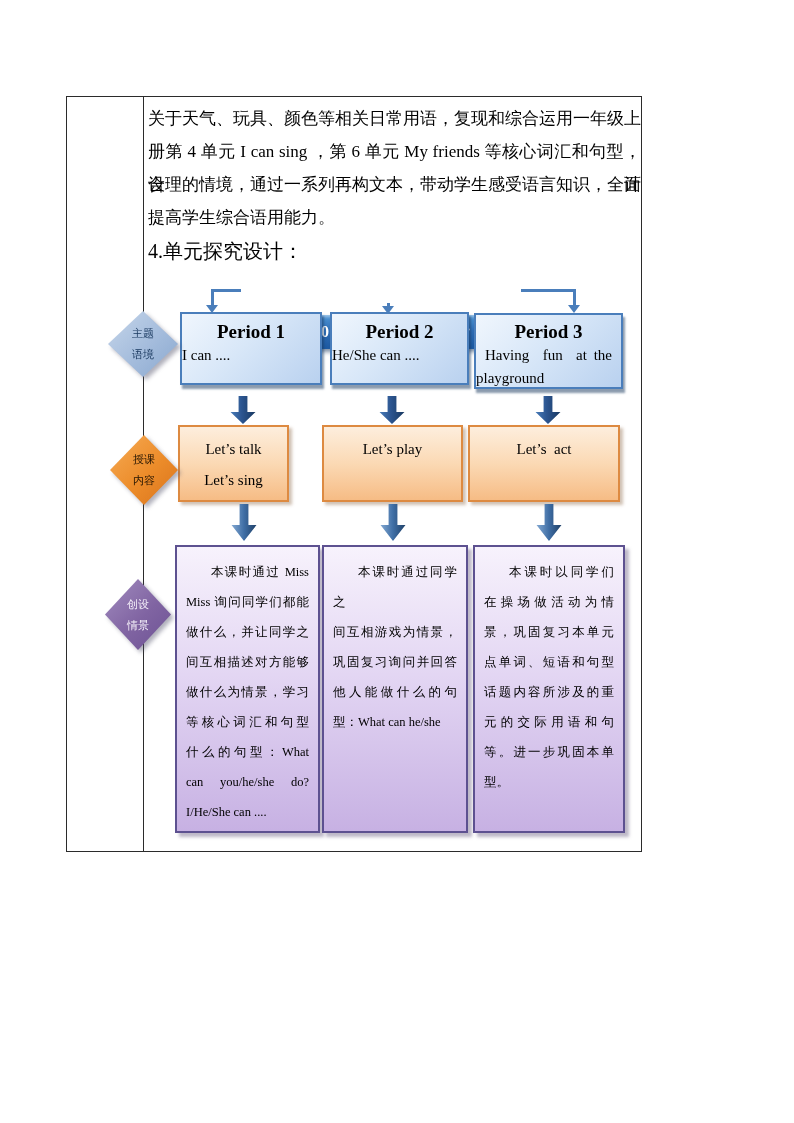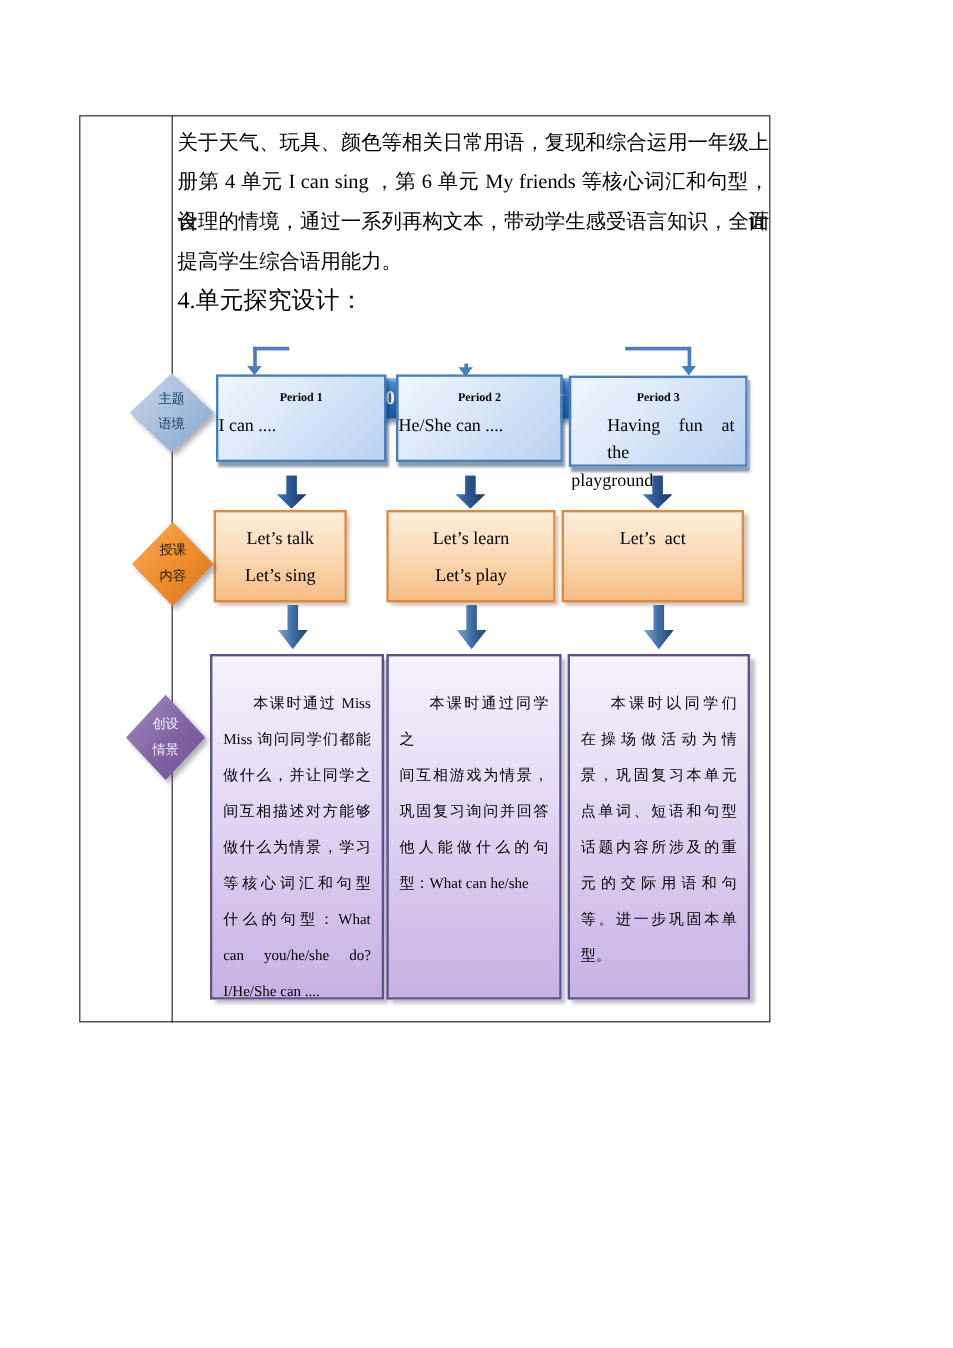--- a/index.html
+++ b/index.html
@@ -44,37 +44,37 @@
     border-top:8px solid #4a7ebb;
   }
   
   .shape{position:absolute;box-sizing:border-box;}
   .pbox{
     border:2px solid #4a7ebb;
     background:linear-gradient(135deg,#f0f6fd 0%,#d8e7f8 45%,#b9d1ef 100%);
     box-shadow:2px 4px 2px rgba(23,55,94,.5);
     padding-top:5px;
   }
-  .pbox .ptitle{text-align:center;font-weight:bold;font-size:10px;line-height:25px;}
+  .pbox .ptitle{text-align:center;font-weight:bold;font-size:19px;line-height:25px;}
   .pbox .plines .line{text-align:left;font-size:15px;line-height:23px;white-space:pre-wrap;}
   .pbox .plines .line:not(:only-child):not(:last-child){
-    text-align:justify;text-align-last:justify;padding:0 9px;margin-left:21px;
+    text-align:justify;text-align-last:justify;padding:0 9px;
   }
   .obox{
     border:2px solid #dd8a41;
     background:linear-gradient(180deg,#fdeedd 0%,#fbd9b4 50%,#f6bc85 100%);
     box-shadow:3px 3px 3px rgba(150,118,88,.45);
     padding-top:7px;
   }
   .obox .line{text-align:center;font-size:15px;line-height:31px;white-space:pre-wrap;}
   .sbox{
     border:2px solid #5d5190;
     background:linear-gradient(180deg,#f7f2fc 0%,#e3d6f3 45%,#c7b1e3 100%);
     box-shadow:4px 4px 3px rgba(125,115,145,.5);
-    padding:24px 9px;
+    padding:10px 9px;
   }
   .sbox .line{
     font-size:12.5px;line-height:30px;text-align:justify;white-space:pre-wrap;
   }
   .sbox .line:not(:last-child){text-align-last:justify;}
   .sbox .line:first-child{text-indent:2em;}
   
   .barrow{
     position:absolute;
     clip-path:polygon(33% 0,67% 0,67% 57%,98% 57%,50% 100%,2% 57%,33% 57%);
@@ -144,21 +144,20 @@
 
   <div class="barrow navy" style="left:230px;top:396px;width:26px;height:28px;"></div>
   <div class="barrow navy" style="left:379px;top:396px;width:26px;height:28px;"></div>
   <div class="barrow navy" style="left:535px;top:396px;width:26px;height:28px;"></div>
 
   <div class="shape obox" style="left:178px;top:425px;width:111px;height:77px;">
       <div class="line">Let’s talk</div>
       <div class="line">Let’s sing</div>
     </div>
   <div class="shape obox" style="left:322px;top:425px;width:141px;height:77px;">
-      <div class="line">Let’s learn</div>
       <div class="line">Let’s play</div>
     </div>
   <div class="shape obox" style="left:468px;top:425px;width:152px;height:77px;">
       <div class="line">Let’s  act</div>
     </div>
 
   <div class="barrow steel" style="left:231px;top:504px;width:26px;height:37px;"></div>
   <div class="barrow steel" style="left:380px;top:504px;width:26px;height:37px;"></div>
   <div class="barrow steel" style="left:536px;top:504px;width:26px;height:37px;"></div>
 

